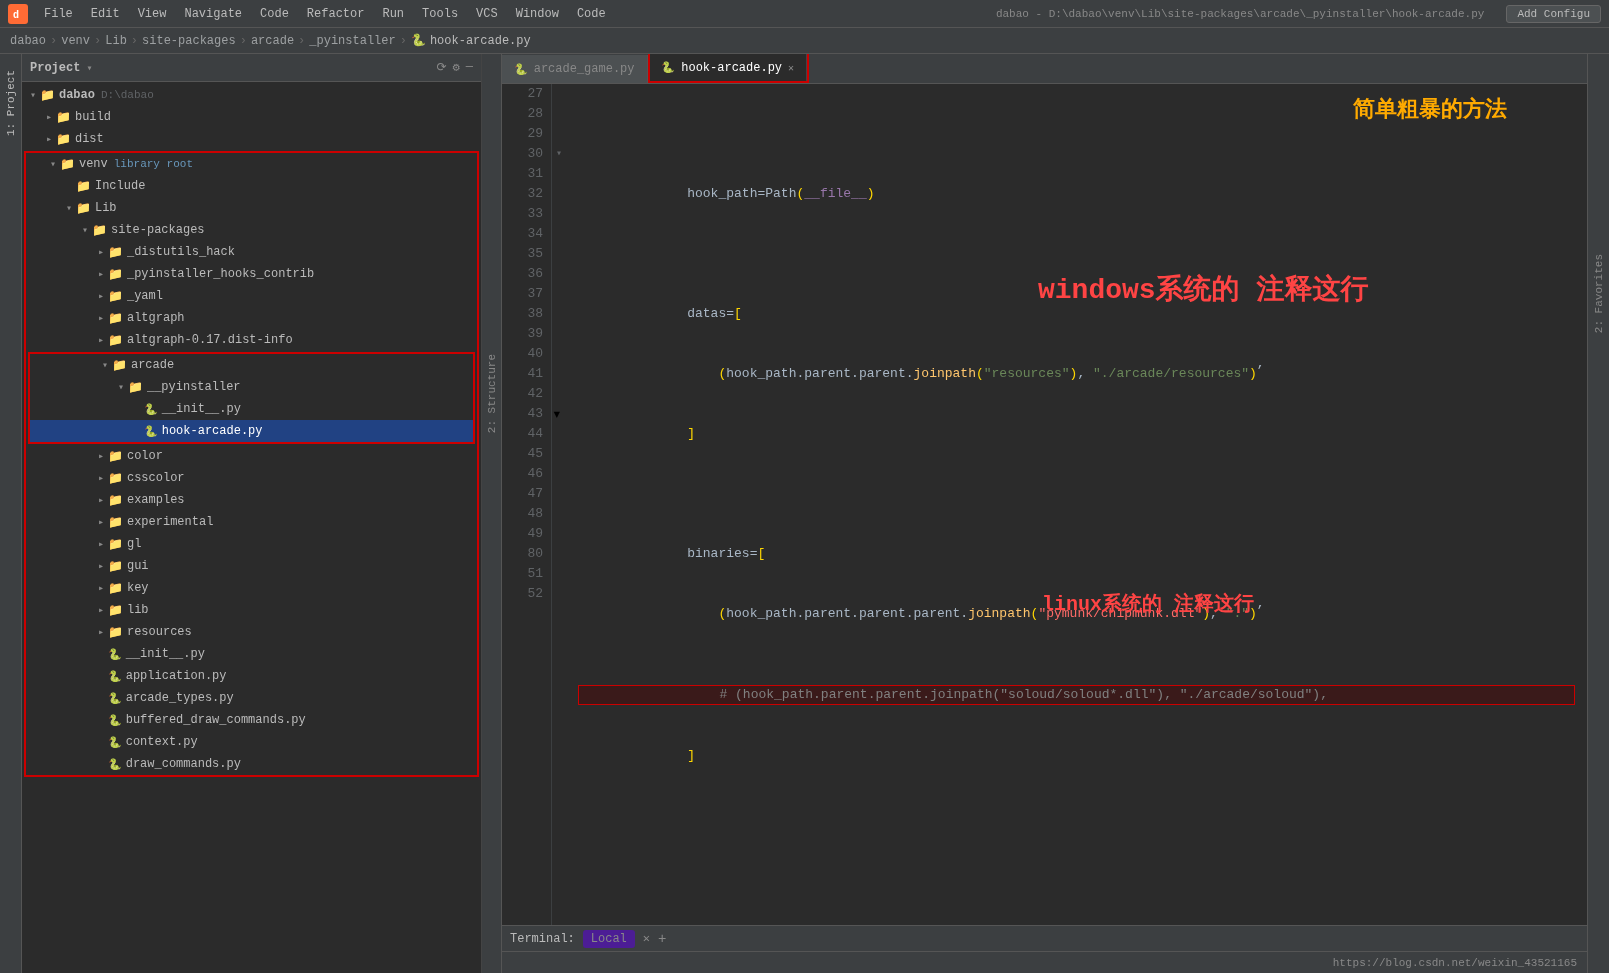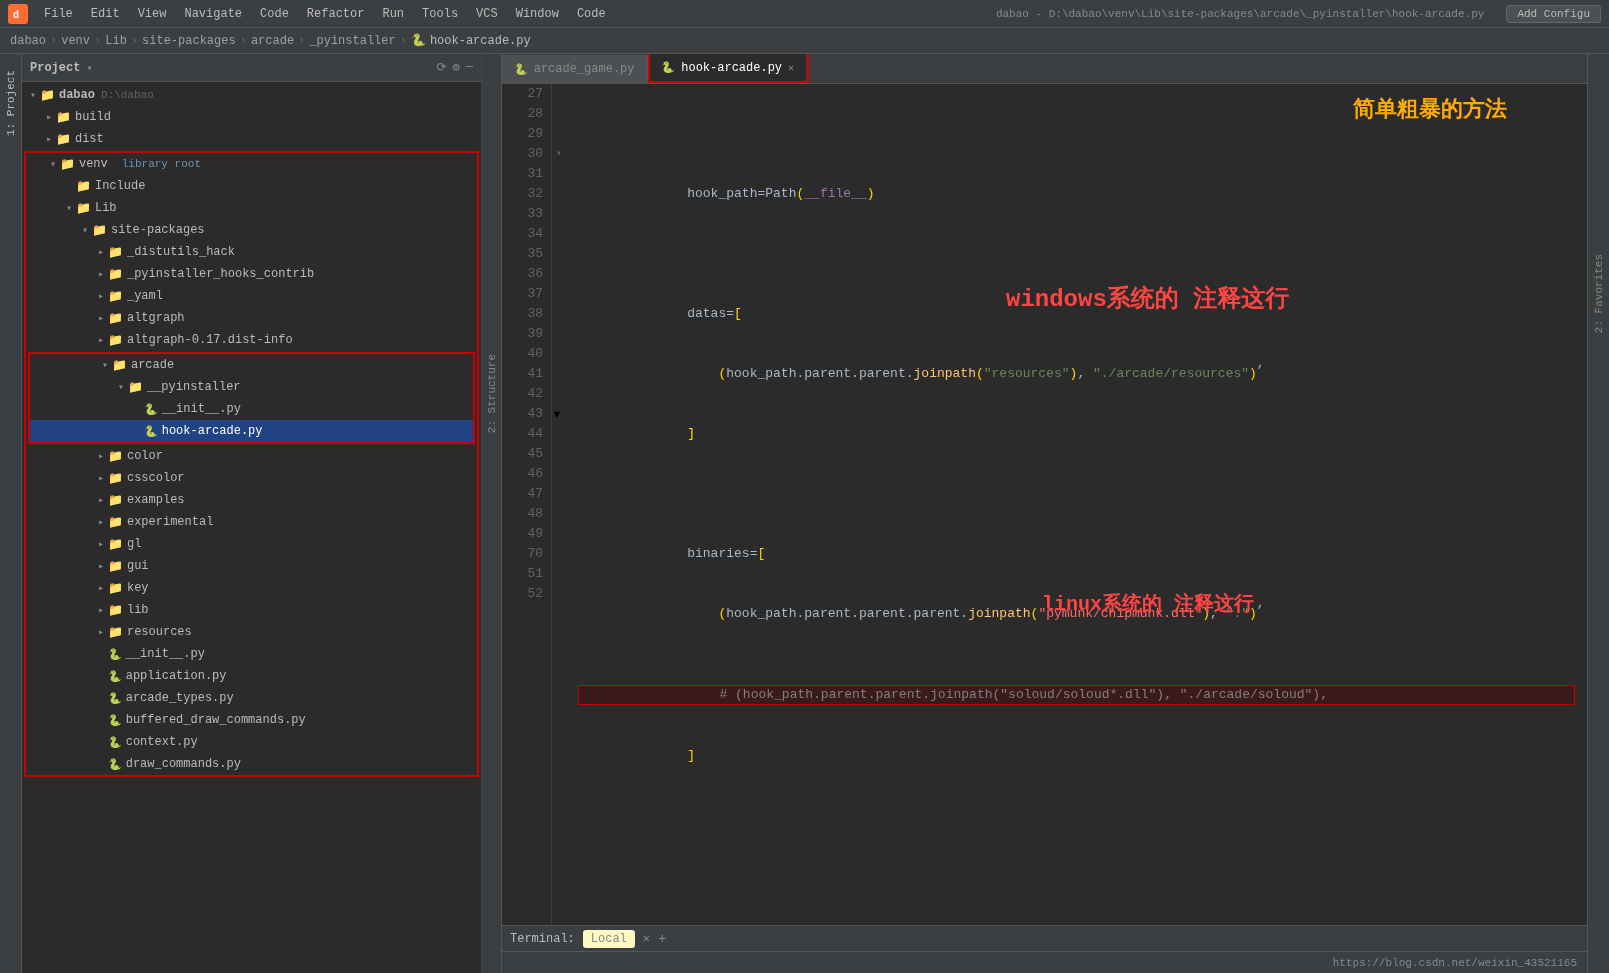--- a/index.html
+++ b/index.html
@@ -253,21 +253,21 @@
       flex-shrink: 0;
     }
     .terminal-label {
       color: #bbbbbb;
       font-size: 12px;
     }
     .terminal-tab {
       color: #888;
       font-size: 12px;
       padding: 2px 8px;
-      background: #fef9c3;
+      background: #4c1d95;
       border-radius: 3px;
     }
     .terminal-add {
       color: #888;
       font-size: 14px;
       cursor: pointer;
     }
 
     .terminal-content {
       height: 48px;
@@ -381,21 +381,21 @@
         <span style="color:#dcb67a;margin-right:4px;">📁</span>
         <span>dist</span>
       </div>
 
       <div style="position:relative;border:2px solid #cc0000;margin:1px 2px;">
 
         <div class="tree-item" style="padding-left:20px;">
           <span class="tree-arrow">▾</span>
           <span style="color:#dcb67a;margin-right:4px;">📁</span>
           <span>venv</span>
-          <span style="color:#6897bb;margin-left:14px;font-size:11px;">library root</span>
+          <span style="color:#6897bb;margin-left:6px;font-size:11px;">library root</span>
         </div>
 
         <div class="tree-item" style="padding-left:36px;">
           <span class="tree-arrow"></span>
           <span style="color:#dcb67a;margin-right:4px;">📁</span>
           <span>Include</span>
         </div>
 
         <div class="tree-item" style="padding-left:36px;">
           <span class="tree-arrow">▾</span>
@@ -578,21 +578,21 @@
           <span>hook-arcade.py</span>
           <span class="tab-close">✕</span>
         </div>
       </div>
     </div>
 
     <div class="code-area" style="position:relative;">
 
       <div style="position:absolute;top:10px;right:80px;font-size:22px;font-weight:bold;color:#ffaa00;z-index:10;pointer-events:none;">简单粗暴的方法</div>
 
-      <div style="position:absolute;top:186px;left:504px;font-size:24px;font-weight:bold;color:#ff4444;z-index:10;pointer-events:none;margin-top:12px;">windows系统的 注释这行</div>
+      <div style="position:absolute;top:186px;left:536px;font-size:28px;font-weight:bold;color:#ff4444;z-index:10;pointer-events:none;">windows系统的 注释这行</div>
 
       <div style="position:absolute;top:506px;left:520px;font-size:20px;font-weight:bold;color:#ff4444;z-index:10;pointer-events:none;margin-left:20px;">linux系统的 注释这行</div>
 
       <div class="line-numbers">
         <div>27</div>
         <div>28</div>
         <div>29</div>
         <div>30</div>
         <div>31</div>
         <div>32</div>
@@ -606,21 +606,21 @@
         <div>40</div>
         <div>41</div>
         <div>42</div>
         <div>43</div>
         <div>44</div>
         <div>45</div>
         <div>46</div>
         <div>47</div>
         <div>48</div>
         <div>49</div>
-        <div>70</div>
+        <div>80</div>
         <div>51</div>
         <div>52</div>
         <div>&nbsp;</div>
         <div>&nbsp;</div>
       </div>
 
       <div style="width:14px;flex-shrink:0;padding-top:0;">
         <div style="height:20px;color:#606366;font-size:10px;text-align:center;line-height:20px;"></div>
         <div style="height:20px;color:#606366;font-size:10px;text-align:center;line-height:20px;"></div>
         <div style="height:20px;color:#606366;font-size:10px;text-align:center;line-height:20px;"></div>

